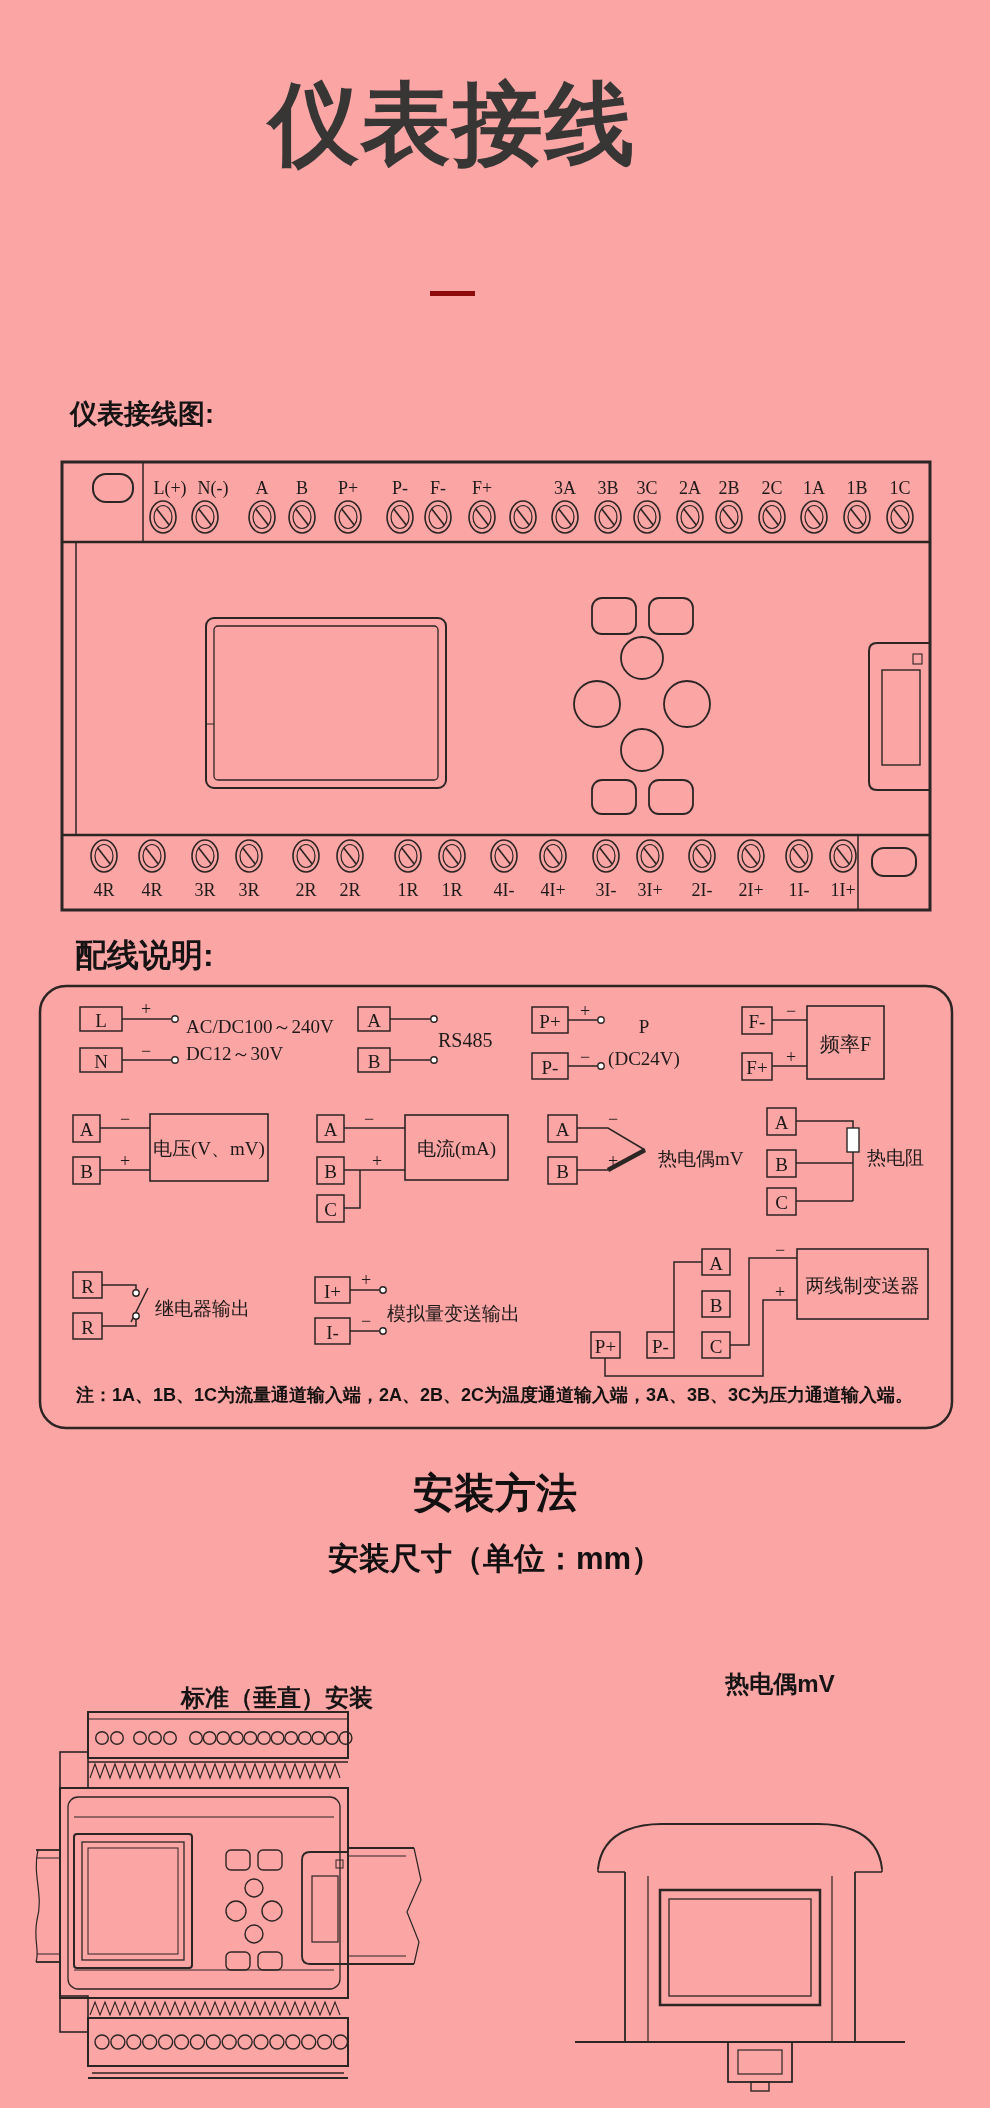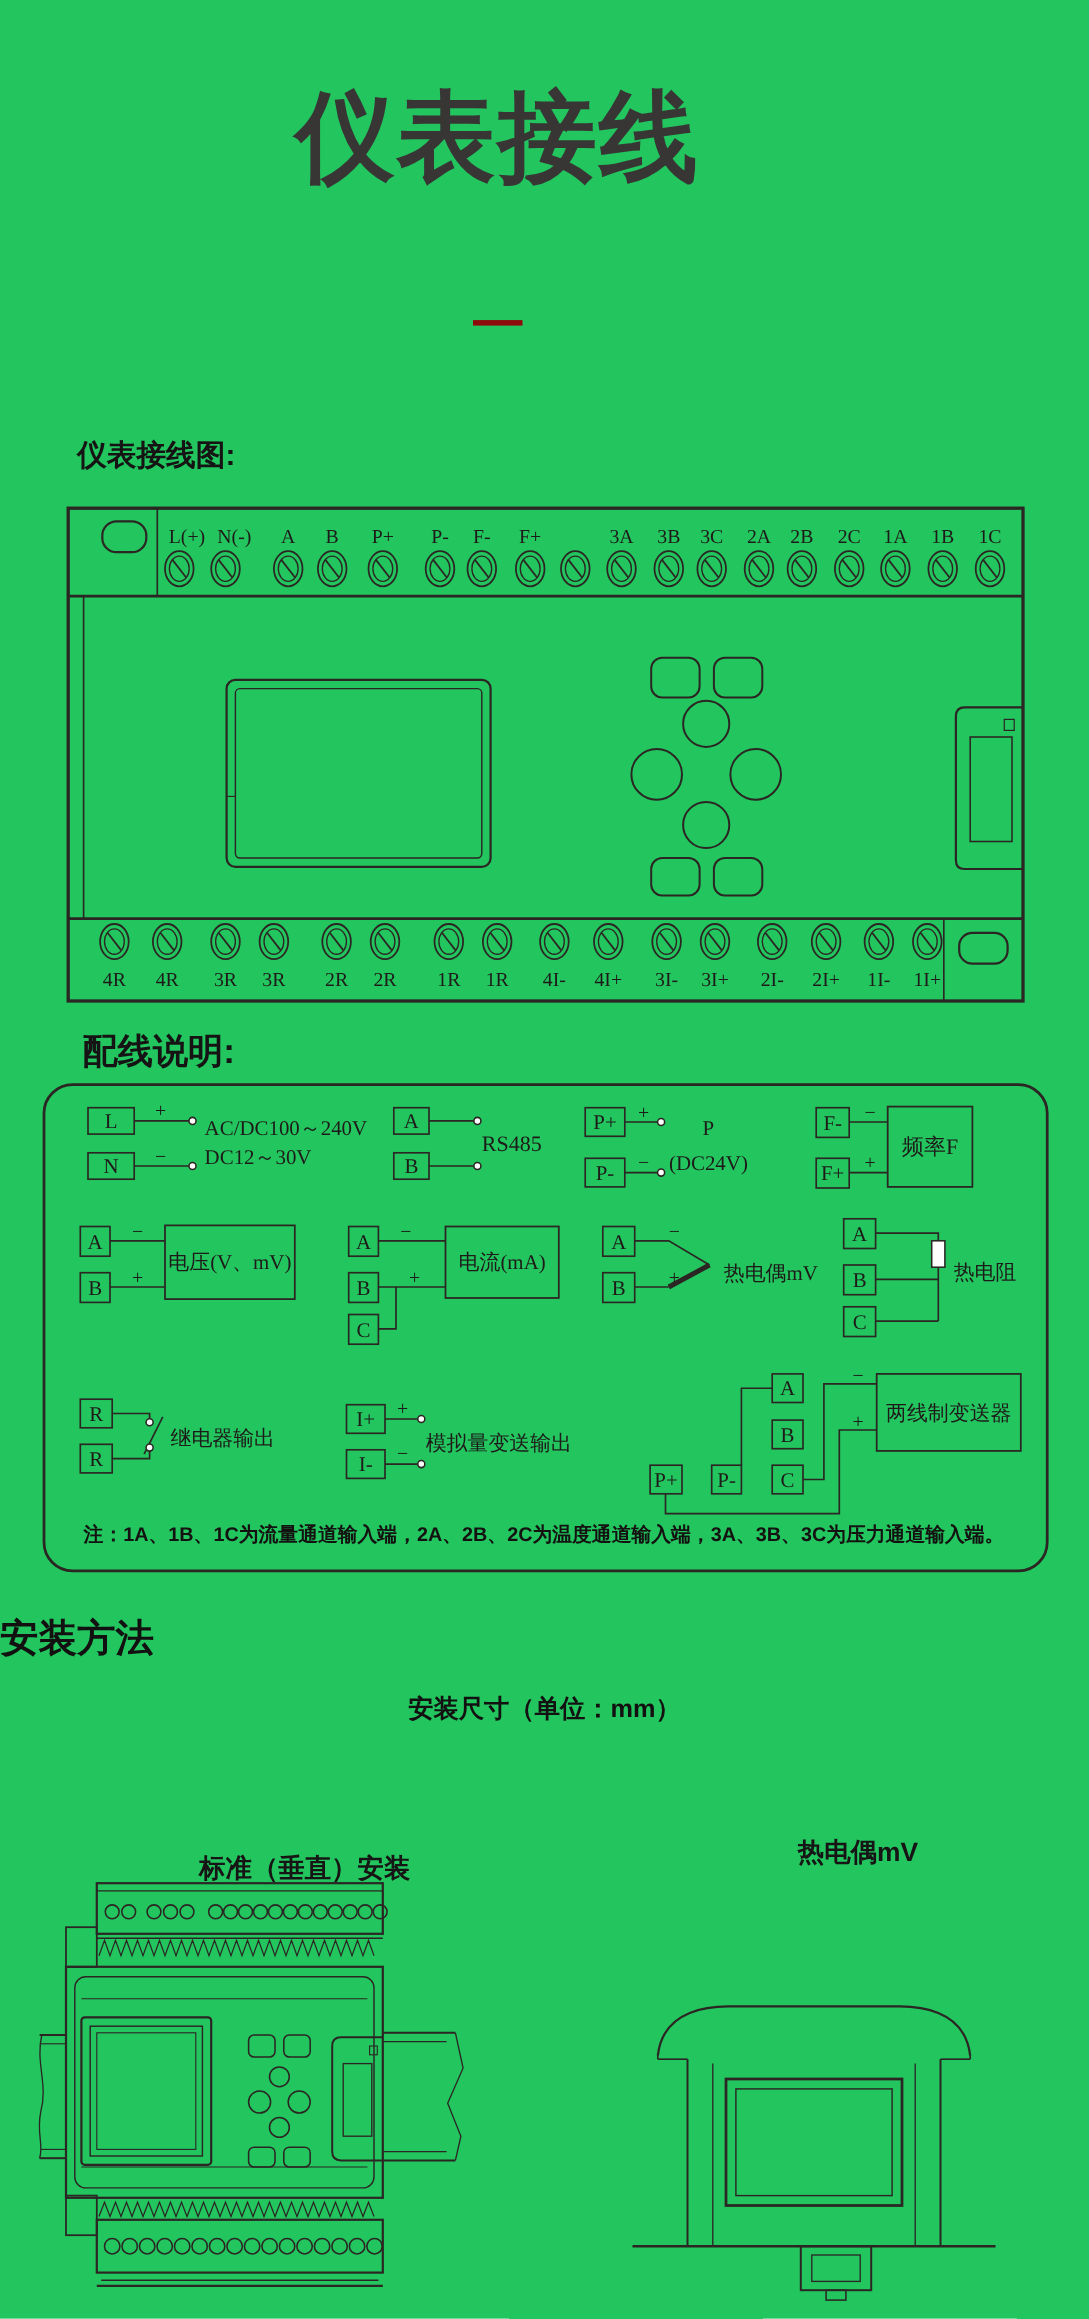--- a/index.html
+++ b/index.html
@@ -1,24 +1,24 @@
 <!DOCTYPE html>
 <html><head>
 <meta charset="utf-8">
 <style>
   html,body{margin:0;padding:0;background:#ffffff;}
-  #page{position:relative;width:990px;height:2108px;background:#22c55e;overflow:hidden;
+  #page{position:relative;width:990px;height:2108px;background:#fca5a5;overflow:hidden;
         font-family:"Liberation Sans","DejaVu Sans",sans-serif;color:#1e1c1c;}
   .abs{position:absolute;}
   .title{left:0;top:64px;width:905px;text-align:center;font-size:90px;font-weight:900;
          color:#383535;letter-spacing:2px;}
   .red-line{left:430px;top:291px;width:45px;height:5px;}
   .h1{font-size:27px;font-weight:700;color:#151313;}
-  .h-install{left:0;top:1466px;width:990px;font-size:35px;font-weight:800;color:#121010;}
-  .h-dims{left:0;top:1538px;width:990px;text-align:center;font-size:23px;font-weight:700;color:#121010;}
+  .h-install{left:0;top:1466px;width:990px;text-align:center;font-size:41px;font-weight:800;color:#121010;}
+  .h-dims{left:0;top:1538px;width:990px;text-align:center;font-size:31px;font-weight:700;color:#121010;}
   .lbl-install{font-size:24px;font-weight:600;color:#161414;transform:translateX(-50%);white-space:nowrap;}
   svg{overflow:visible;}
   svg .ln{stroke:#2b2523;fill:none;}
   svg .fw{fill:#fffefe;stroke:#2b2523;}
   svg text{fill:#1e1a19;font-family:"Liberation Serif","DejaVu Serif",serif;}
   svg text.tn{font-family:"Liberation Sans","DejaVu Sans",sans-serif;font-weight:bold;fill:#141211;}
 </style>
 </head>
 <body>
 

